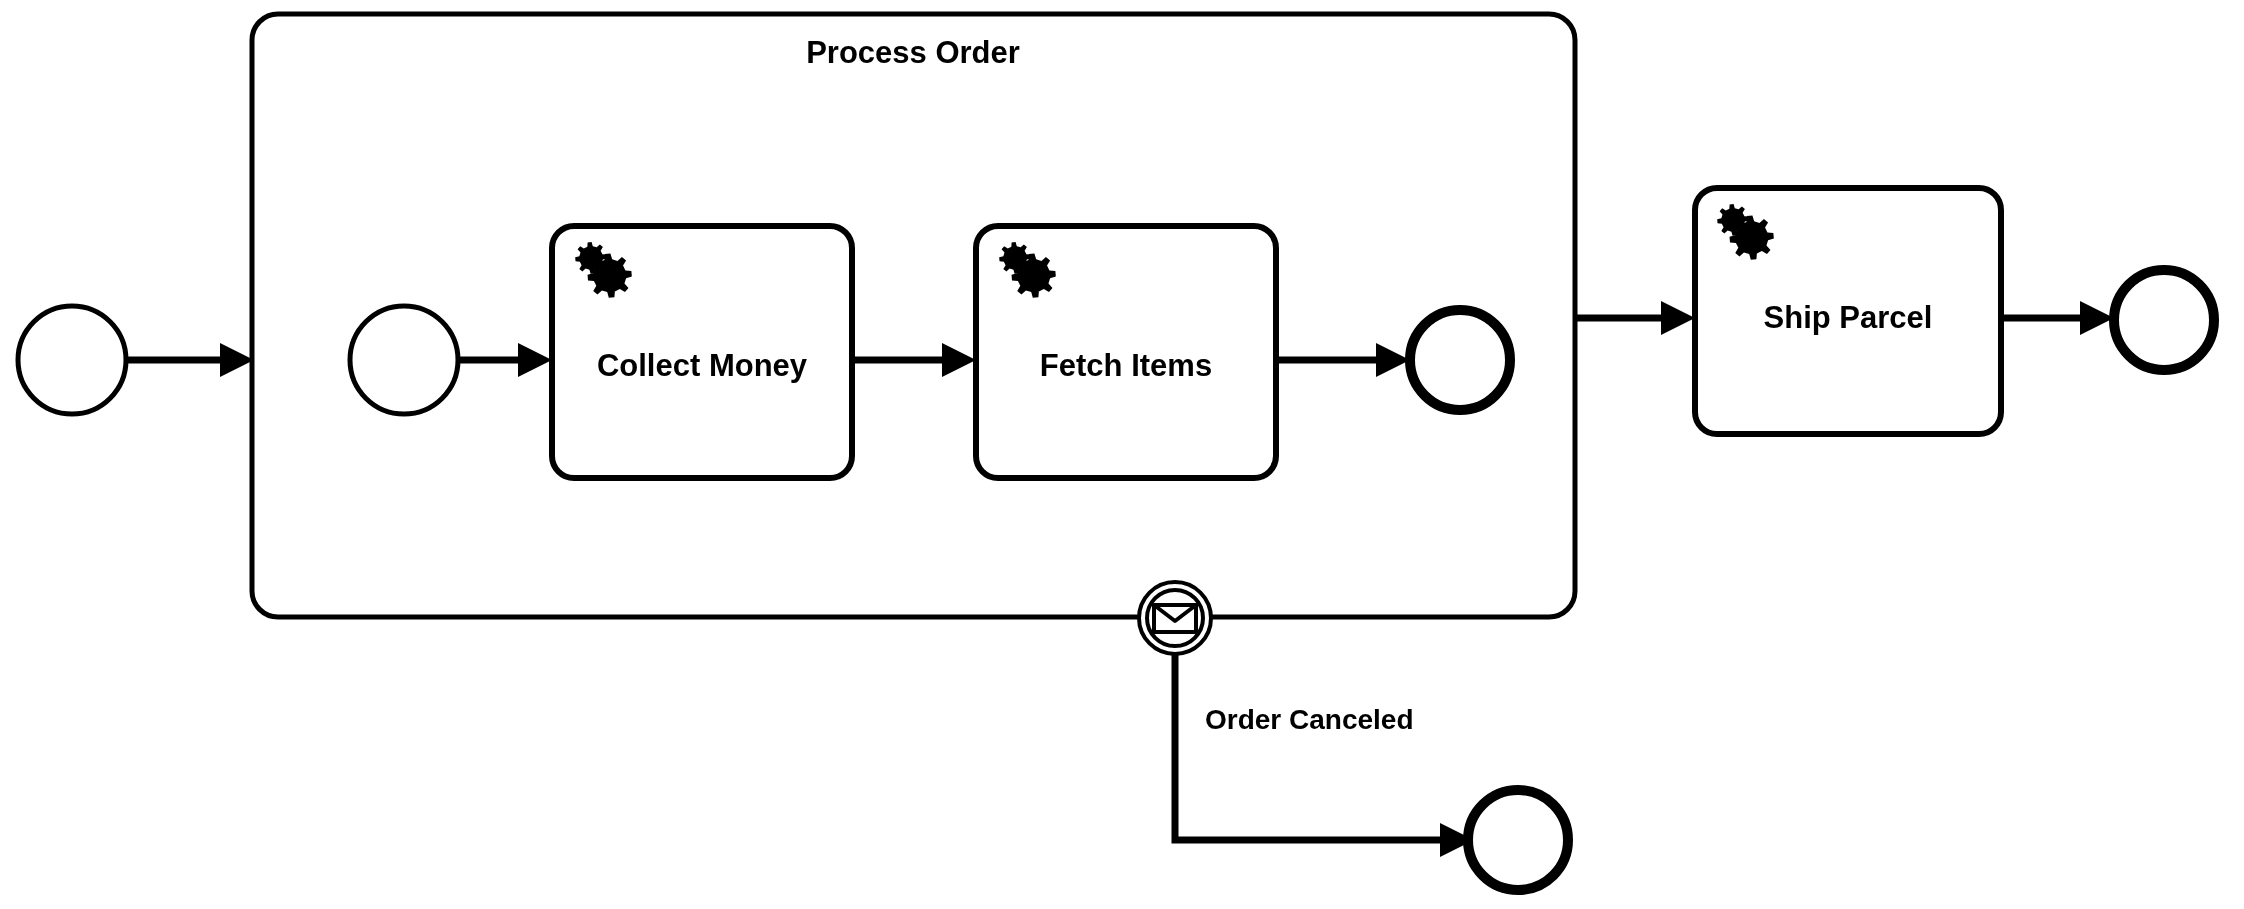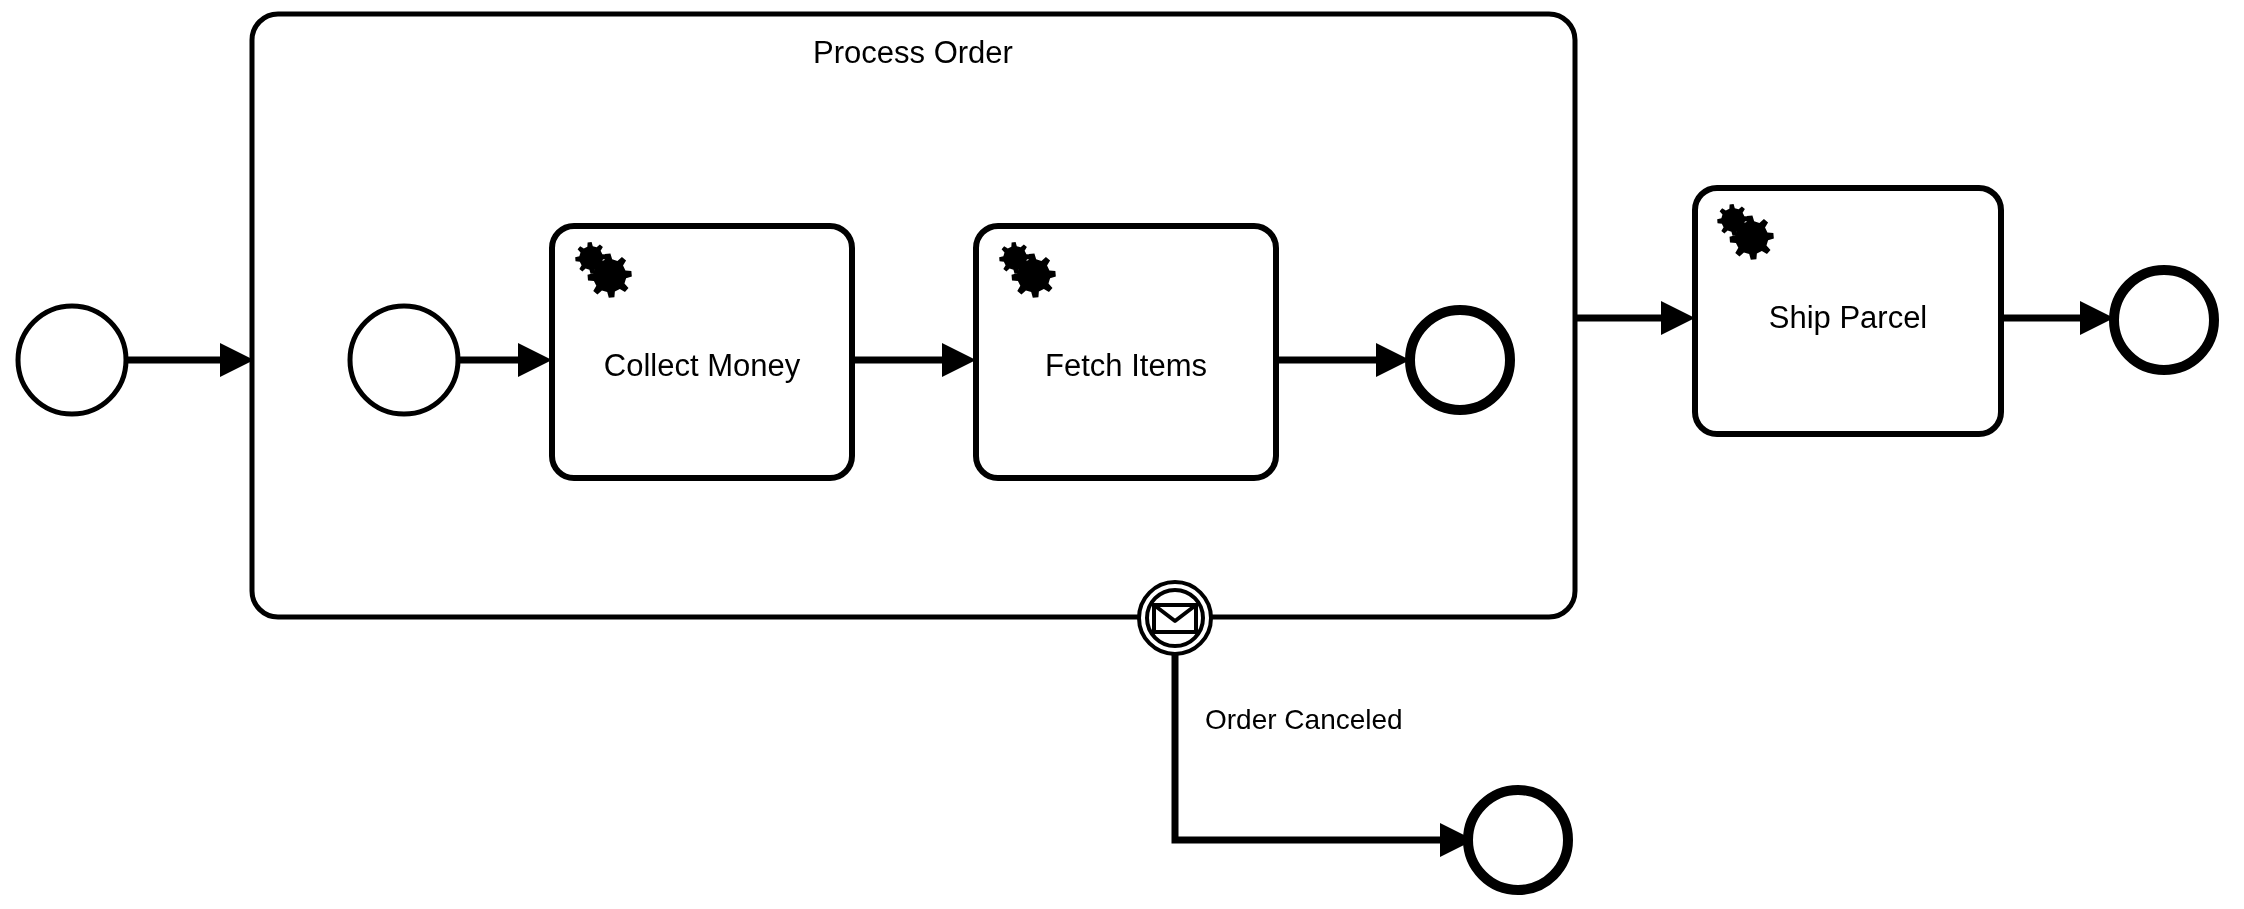--- a/index.html
+++ b/index.html
@@ -12,20 +12,21 @@
     font-family: "Liberation Sans", sans-serif;
     width: 2244px;
     height: 909px;
     overflow: hidden;
   }
   #diagram-root {
     position: relative;
     width: 2244px;
     height: 909px;
     background: #ffffff;
+    font-weight: bold;
   }
   svg.bpmn-canvas {
     display: block;
     width: 2244px;
     height: 909px;
   }
   text {
     font-family: "Liberation Sans", sans-serif;
     fill: #000000;
   }

